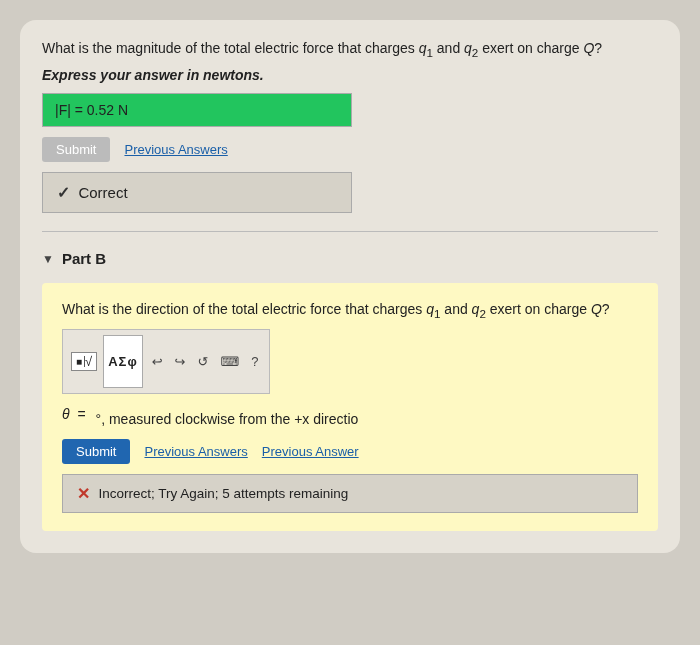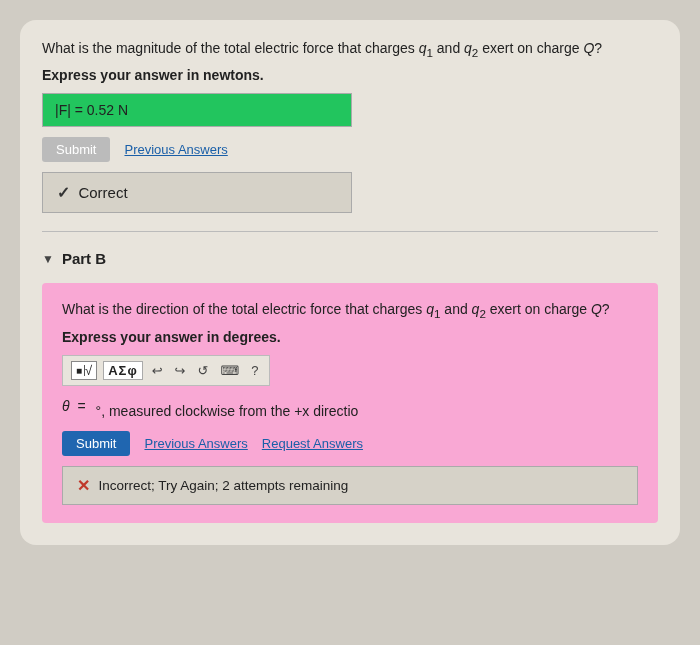--- a/index.html
+++ b/index.html
@@ -24,20 +24,21 @@
       font-size: 14px;
       color: #222;
       margin-bottom: 6px;
       line-height: 1.5;
     }
 
     .bold-instruction {
       font-weight: bold;
       font-size: 14px;
       margin-bottom: 10px;
+      font-style: italic;
     }
 
     .answer-box {
       background: #22c55e;
       border: 1px solid #aaa;
       padding: 8px 12px;
       width: 310px;
       font-size: 14px;
       margin-bottom: 10px;
     }
@@ -109,21 +110,21 @@
       margin-bottom: 16px;
       cursor: pointer;
     }
 
     .chevron-down {
       font-size: 12px;
       color: #444;
     }
 
     .part-b-inner {
-      background: #f9a8d4;
+      background: #fef9c3;
       border-radius: 4px;
       padding: 16px 20px 18px 20px;
     }
 
     .toolbar {
       background: #e8e4dc;
       border: 1px solid #bbb;
       padding: 5px 8px;
       display: flex;
       align-items: center;
@@ -146,21 +147,21 @@
       border: 1px solid #888;
       padding: 1px 4px;
       font-size: 12px;
       background: #fff;
     }
 
     .toolbar-text {
       font-size: 13px;
       font-weight: bold;
       letter-spacing: 1px;
-      padding: 1px 4px;
+      padding: 18px 4px;
       border: 1px solid #aaa;
       background: #fff;
     }
 
     .theta-row {
       display: flex;
       align-items: center;
       gap: 0;
       margin-bottom: 12px;
     }
@@ -248,21 +249,20 @@
   <div>
     <div class="part-b-header">
       <span class="chevron-down">▼</span>
       <span>Part B</span>
     </div>
 
     <div class="part-b-inner">
       <p class="question-text">
         What is the direction of the total electric force that charges <i>q</i><sub>1</sub> and <i>q</i><sub>2</sub> exert on charge <i>Q</i>?
       </p>
-      <p class="bold-instruction">Express your answer in degrees.</p>
 
       <div class="toolbar">
         <span class="toolbar-sq">
           <span style="font-size:10px; border-right:1px solid #555; padding-right:2px;">■</span>
             <span style="font-size:13px;">√</span>
         </span>
         <span class="toolbar-text">ΑΣφ</span>
         <span class="toolbar-icon">↩</span>
         <span class="toolbar-icon">↪</span>
         <span class="toolbar-icon">↺</span>
@@ -272,24 +272,24 @@
 
       <div class="theta-row">
         <span class="theta-label">θ</span>
         <span class="theta-eq">&nbsp;=&nbsp;</span>
         <span class="degree-suffix">°, measured clockwise from the +x directio</span>
       </div>
 
       <div class="btn-row-b">
         <button class="btn-submit-active">Submit</button>
         <a class="link-text">Previous Answers</a>
-        <a class="link-text">Request Answers</a>
+        <a class="link-text">Previous Answer</a>
       </div>
 
       <div class="incorrect-box">
         <span class="x-icon">✕</span>
-        <span>Incorrect; Try Again; 2 attempts remaining</span>
+        <span>Incorrect; Try Again; 5 attempts remaining</span>
       </div>
 
     </div>
   </div>
 
 </div>
 
 </body></html>

